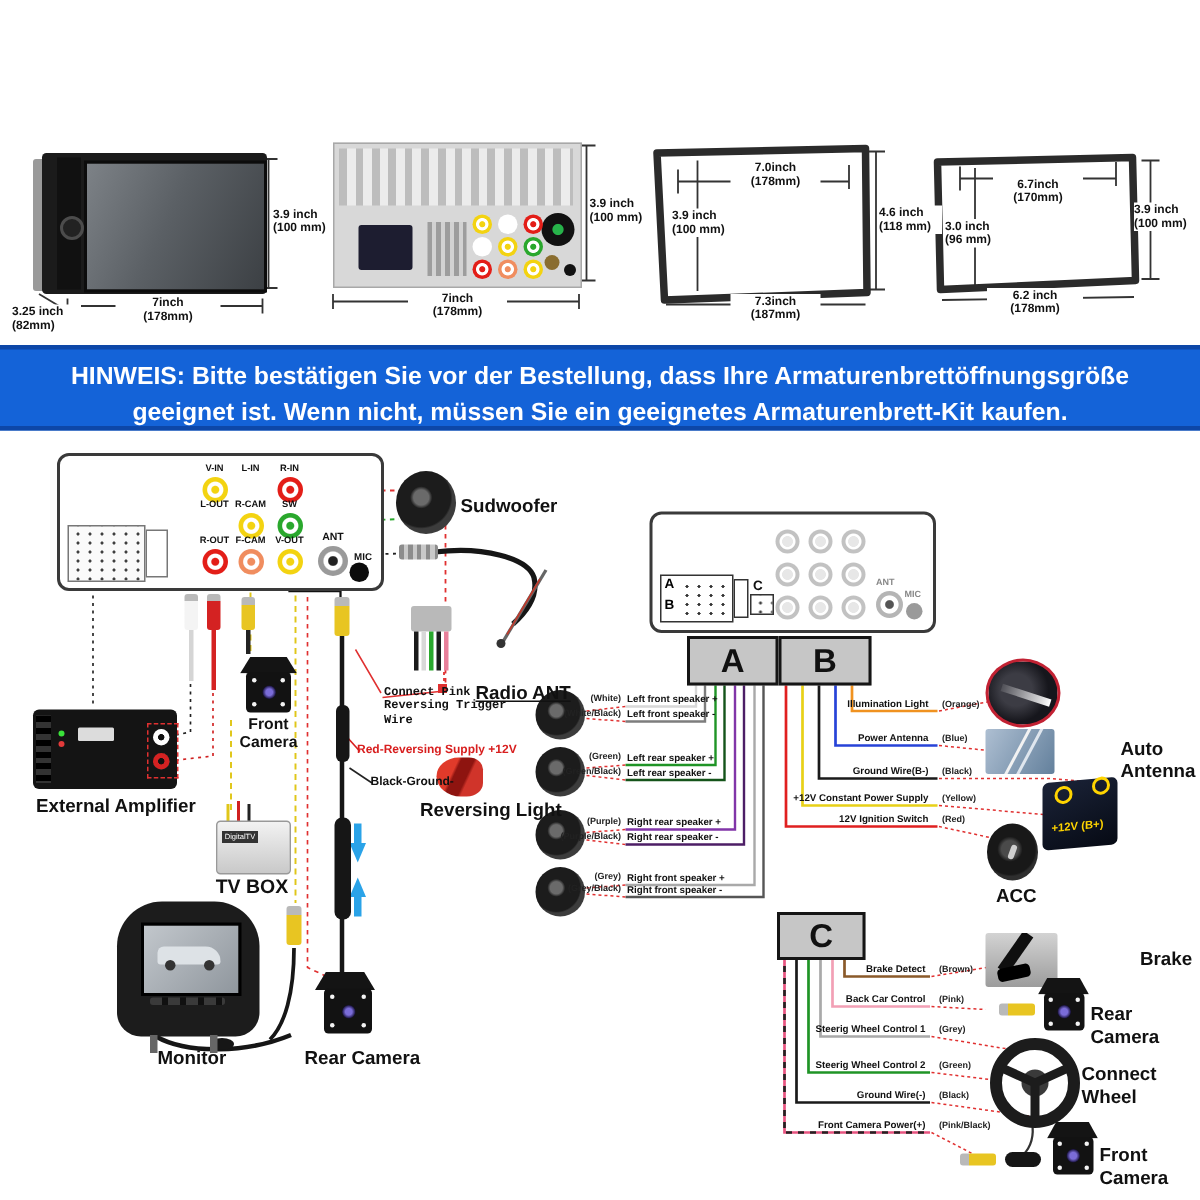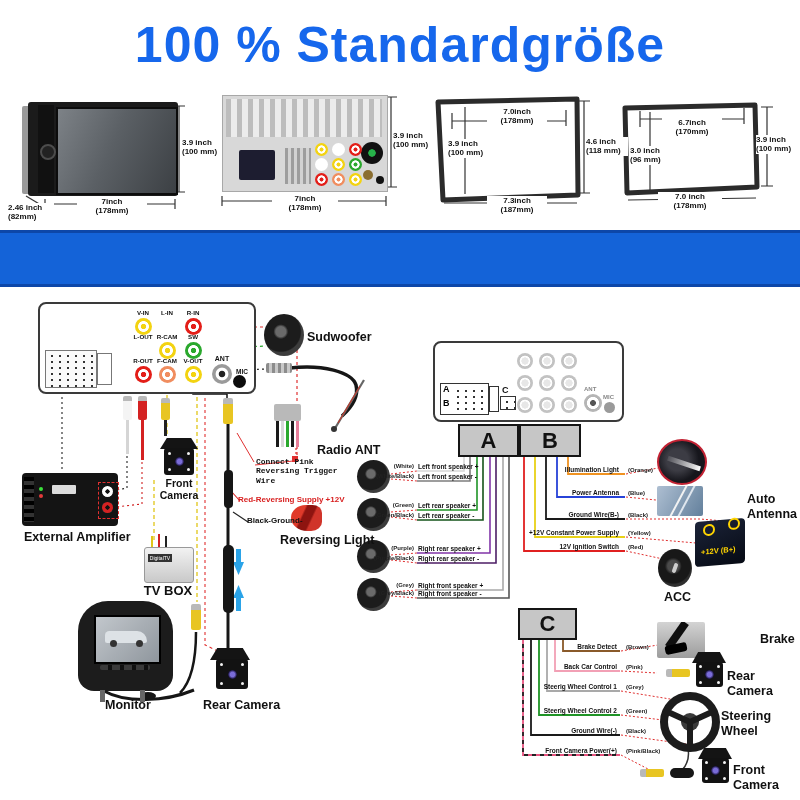--- a/index.html
+++ b/index.html
@@ -154,34 +154,33 @@
     </g>
     <path d="M688,748 C690,760 686,766 682,770" stroke="#333" stroke-width="1.5" fill="none"></path>
 
     <g>
       <circle cx="690" cy="722" r="26" fill="none" stroke="#1c1c1c" stroke-width="8"></circle>
       <circle cx="690" cy="722" r="9" fill="#3a3a3a"></circle>
       <path d="M690,722 L668,712 M690,722 L712,712 M690,722 L690,746" stroke="#1c1c1c" stroke-width="6"></path>
     </g>
   </svg>
 
-  <div class="lbl ctr" style="left:0;top:16;width:800px;top:16px;font-size:50px;font-weight:800;color:#1667ec;letter-spacing:1px;">100 % Standardgröße</div>
 
   <div class="dev" style="left:22px;top:102px;width:156px;height:96px;">
     <div class="abs" style="left:0;top:4px;width:14px;height:88px;background:#9a9a9a;border-radius:2px;"></div>
     <div class="abs" style="left:6px;top:0;width:150px;height:94px;background:#1b1b1b;border-radius:3px;"></div>
     <div class="abs" style="left:16px;top:3px;width:16px;height:88px;background:#111;"></div>
     <div class="abs" style="left:18px;top:42px;width:12px;height:12px;border-radius:50%;border:2px solid #4c4c4c;background:#222;"></div>
     <div class="abs" style="left:34px;top:5px;width:118px;height:84px;border:2px solid #0c0c0c;background:linear-gradient(115deg,#7d8287 0%,#5b6065 45%,#3c4044 100%);"></div>
   </div>
   <div class="lbl ml dim" style="left:182px;top:138px;width:40px;">3.9 inch
 (100 mm)</div>
   <div class="lbl ml dim ctr" style="left:77px;top:197px;width:70px;">7inch
 (178mm)</div>
-  <div class="lbl ml dim" style="left:8px;top:203px;width:46px;">2.46 inch
+  <div class="lbl ml dim" style="left:8px;top:203px;width:46px;">3.25 inch
 (82mm)</div>
 
   <div class="dev" style="left:222px;top:95px;width:164px;height:95px;background:#d8d8d8;border:1px solid #a8a8a8;">
     <div class="abs" style="left:3px;top:3px;width:156px;height:38px;background:repeating-linear-gradient(90deg,#bdbdbd 0 5px,#ececec 5px 11px);"></div>
     <div class="abs" style="left:16px;top:54px;width:36px;height:30px;background:#1d1d30;border-radius:2px;"></div>
     <div class="abs" style="left:62px;top:52px;width:26px;height:36px;background:repeating-linear-gradient(90deg,#9d9d9d 0 3px,#d2d2d2 3px 6px);"></div>
     <span class="rca" style="--c:#f3d311;left:92px;top:47px;width:13px;height:13px;"></span>
     <span class="rca" style="--c:#ffffff;left:109px;top:47px;width:13px;height:13px;"></span>
     <span class="rca" style="--c:#e31e18;left:126px;top:47px;width:13px;height:13px;"></span>
     <span class="rca" style="--c:#ffffff;left:92px;top:62px;width:13px;height:13px;"></span>
@@ -207,24 +206,26 @@
 (118 mm)</div>
   <div class="lbl ml dim ctr" style="left:487px;top:196px;width:60px;z-index:3;">7.3inch
 (187mm)</div>
 
   <div class="lbl ml dim ctr" style="left:662px;top:118px;width:60px;z-index:3;">6.7inch
 (170mm)</div>
   <div class="lbl ml dim" style="left:630px;top:146px;width:42px;z-index:3;">3.0 inch
 (96 mm)</div>
   <div class="lbl ml dim" style="left:756px;top:135px;width:42px;z-index:3;">3.9 inch
 (100 mm)</div>
-  <div class="lbl ml dim ctr" style="left:658px;top:192px;width:64px;z-index:3;">7.0 inch
+  <div class="lbl ml dim ctr" style="left:658px;top:192px;width:64px;z-index:3;">6.2 inch
 (178mm)</div>
 
   <div class="dev ctr" style="left:0;top:230px;width:800px;height:57px;background:#1463d8;border-top:3px solid #0d47a8;border-bottom:3px solid #0d47a8;color:#fff;font-weight:bold;font-size:16.5px;line-height:1.45;padding-top:7px;box-sizing:border-box;">
+    <div>HINWEIS: Bitte bestätigen Sie vor der Bestellung, dass Ihre Armaturenbrettöffnungsgröße</div>
+    <div>geeignet ist. Wenn nicht, müssen Sie ein geeignetes Armaturenbrett-Kit kaufen.</div>
   </div>
 
   <div class="unitbox" style="left:38px;top:302px;width:214px;height:88px;"></div>
   <div class="dev dots" style="left:45px;top:350px;width:50px;height:36px;border:1.5px solid #777;background-color:#fafafa;"></div>
   <div class="dev" style="left:97px;top:353px;width:13px;height:30px;border:1.5px solid #777;background:#fff;"></div>
 
   <span class="rca" style="--c:#f3d311;left:135px;top:318px;"></span>
   <span class="rca" style="--c:#ffffff;left:159px;top:318px;"></span>
   <span class="rca" style="--c:#e31e18;left:185px;top:318px;"></span>
   <span class="rca" style="--c:#ffffff;left:135px;top:342px;"></span>
@@ -243,21 +244,21 @@
   <div class="lbl jlab" style="left:152px;top:357px;width:30px;">F-CAM</div>
   <div class="lbl jlab" style="left:178px;top:357px;width:30px;">V-OUT</div>
   <div class="dev" style="left:212px;top:364px;width:20px;height:20px;border-radius:50%;background:radial-gradient(circle,#222 0 20%,#fff 26% 42%,#9a9a9a 48% 100%);"></div>
   <div class="lbl jlab" style="left:210px;top:355px;width:24px;font-size:7px;">ANT</div>
   <div class="dev" style="left:233px;top:375px;width:13px;height:13px;border-radius:50%;background:#0c0c0c;"></div>
   <div class="lbl jlab" style="left:233px;top:368px;width:18px;font-size:6.5px;">MIC</div>
 
   <div class="speaker" style="left:264px;top:314px;width:40px;height:42px;"></div>
   <div class="lbl comp" style="left:307px;top:330px;">Sudwoofer</div>
   <div class="plug" style="left:266px;top:363px;width:26px;height:10px;background:repeating-linear-gradient(90deg,#8c8c8c 0 3px,#c9c9c9 3px 6px);"></div>
-  <div class="lbl comp" style="left:317px;top:443px;">Radio ANT</div>
+  <div class="lbl comp" style="left:317px;top:455px;text-decoration:underline;">Radio ANT</div>
 
   <div class="dev" style="left:274px;top:404px;width:27px;height:17px;background:#b9b9b9;border-radius:2px;"></div>
   <div class="dev" style="left:276px;top:421px;width:3px;height:26px;background:#1a1a1a;"></div>
   <div class="dev" style="left:281px;top:421px;width:3px;height:26px;background:#d8d8d8;"></div>
   <div class="dev" style="left:286px;top:421px;width:3px;height:26px;background:#2aa82d;"></div>
   <div class="dev" style="left:291px;top:421px;width:3px;height:26px;background:#1a1a1a;"></div>
   <div class="dev" style="left:296px;top:421px;width:3px;height:26px;background:#e87f9a;"></div>
 
   <div class="plug" style="left:123px;top:396px;width:9px;height:24px;background:linear-gradient(#b9b9b9 0 5px,#f4f4f4 5px);"></div>
   <div class="dev" style="left:126px;top:420px;width:3px;height:34px;background:#d5d5d5;"></div>
@@ -432,21 +433,21 @@
   <div class="cam" style="left:696px;top:662px;width:27px;height:25px;">
     <span class="led" style="left:3px;top:3px;"></span>
     <span class="led" style="right:3px;top:3px;"></span>
     <span class="led" style="left:3px;bottom:3px;"></span>
     <span class="led" style="right:3px;bottom:3px;"></span>
     <span class="lens"></span>
   </div>
   <div class="plug" style="left:666px;top:669px;width:24px;height:8px;background:linear-gradient(90deg,#b9b9b9 0 6px,#e8c522 6px);"></div>
   <div class="lbl comp" style="left:727px;top:669px;">Rear Camera</div>
 
-  <div class="lbl comp" style="left:721px;top:709px;">Steering Wheel</div>
+  <div class="lbl comp" style="left:721px;top:709px;">Connect Wheel</div>
 
   <div class="dev" style="left:670px;top:768px;width:24px;height:10px;background:#161616;border-radius:5px;"></div>
   <div class="plug" style="left:640px;top:769px;width:24px;height:8px;background:linear-gradient(90deg,#b9b9b9 0 6px,#e8c522 6px);"></div>
   <div class="bracket" style="left:698px;top:748px;width:34px;height:11px;"></div>
   <div class="cam" style="left:702px;top:758px;width:27px;height:25px;">
     <span class="led" style="left:3px;top:3px;"></span>
     <span class="led" style="right:3px;top:3px;"></span>
     <span class="led" style="left:3px;bottom:3px;"></span>
     <span class="led" style="right:3px;bottom:3px;"></span>
     <span class="lens"></span>

